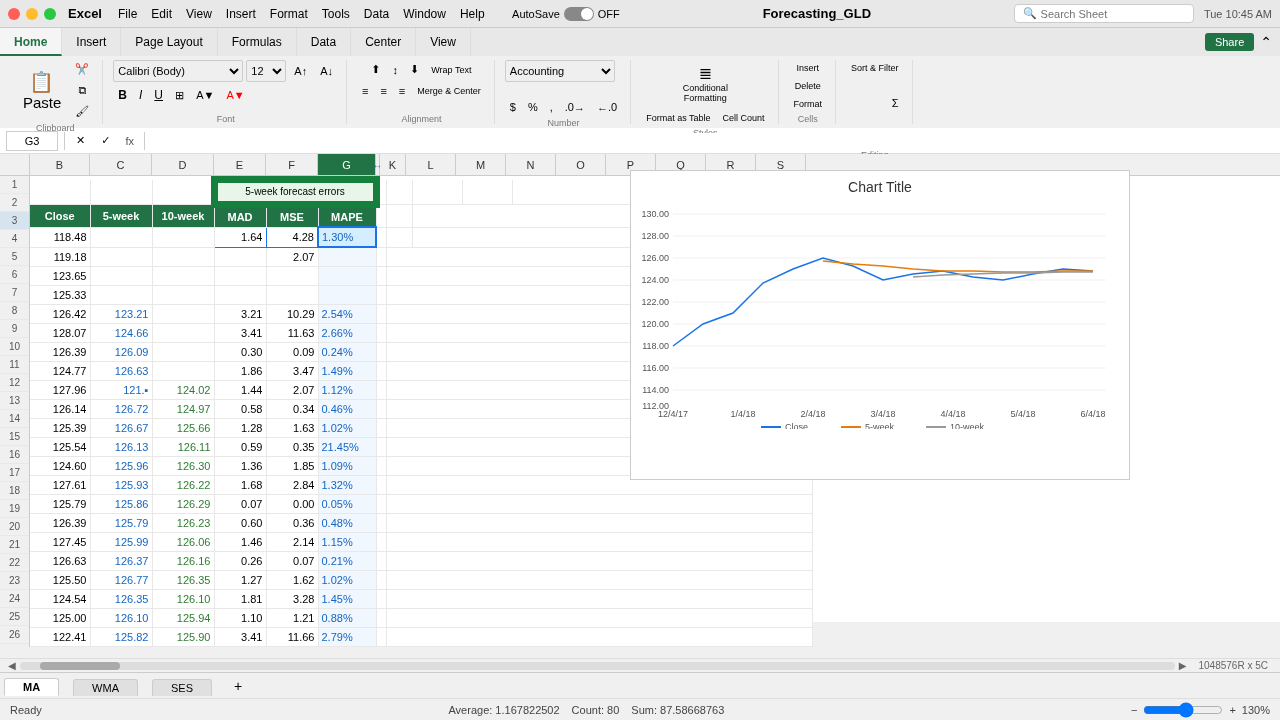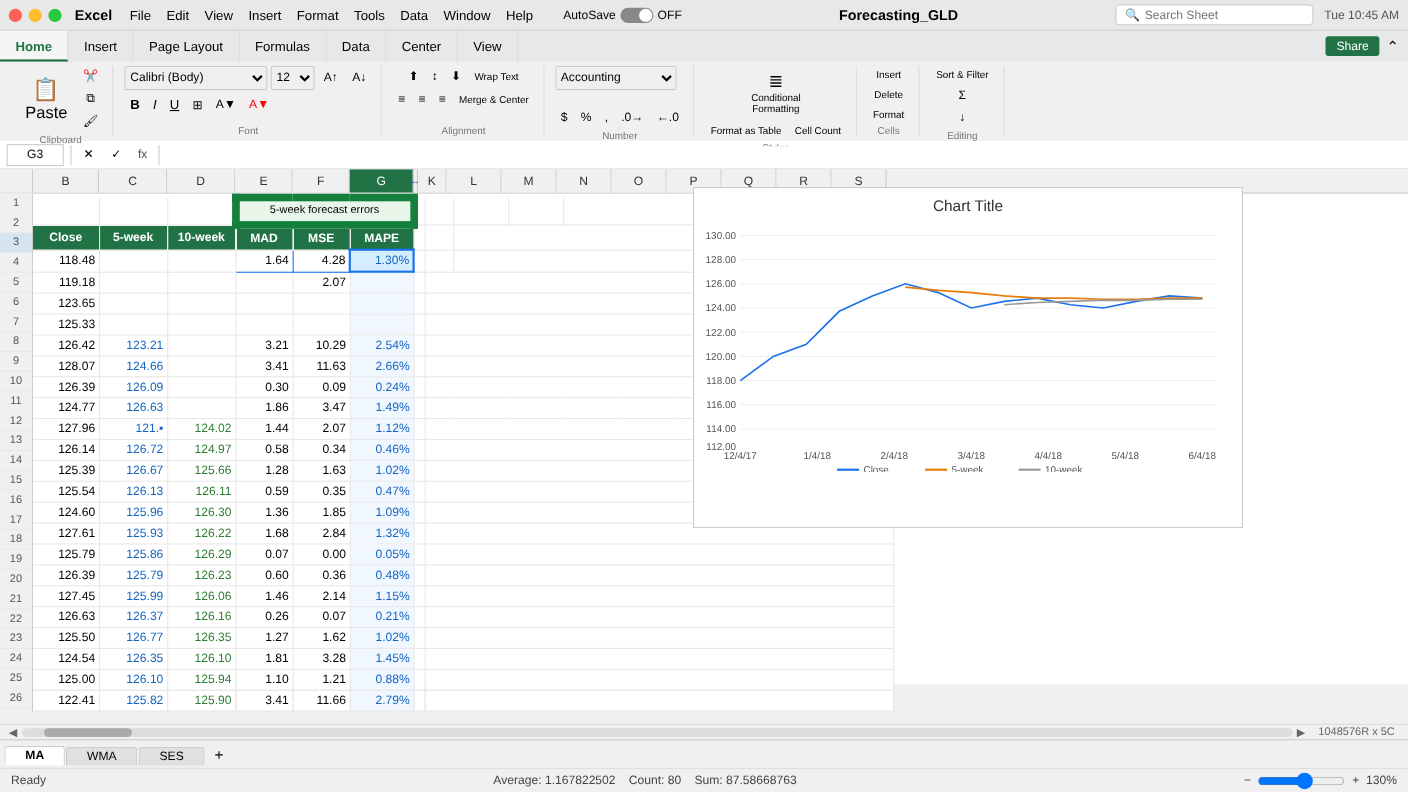--- a/index.html
+++ b/index.html
@@ -47,33 +47,33 @@
     #row-numbers { display: flex; flex-direction: column; background: #f0f0f0; min-width: 30px; border-right: 1px solid #ccc; }
     .row-num { height: 18px; line-height: 18px; text-align: center; font-size: 10px; color: #555; border-bottom: 1px solid #e8e8e8; background: #f0f0f0; }
     .row-num.highlighted { background: #d6e4f0; }
 
     #grid-container { overflow: hidden; flex: 1; }
     .cell { height: 18px; border-right: 1px solid #e8e8e8; border-bottom: 1px solid #e8e8e8; font-size: 11px; line-height: 18px; padding: 0 3px; overflow: hidden; white-space: nowrap; background: white; }
     .cell.active-col { background: #f0f7ff; }
     .cell.header-row { background: #217346; color: white; font-weight: 600; text-align: center; }
     .cell.blue { color: #1565c0; }
     .cell.green-text { color: #2e7d32; }
-    .cell.pct { text-align: right; color: #1565c0; }
+    .cell.pct { text-align: left; color: #1565c0; }
     .cell.num { text-align: right; }
     .cell.forecast-header { background: #e8f5e9; text-align: center; font-size: 10px; }
     .cell.selected-range { background: #d4edff; }
 
     
     #chart-area { position: absolute; left: 630px; top: 170px; width: 500px; height: 310px; background: white; border: 1px solid #ccc; }
     #chart-title { text-align: center; font-size: 14px; font-weight: 500; color: #333; margin: 8px 0 4px; }
     #chart-svg-container { width: 100%; height: 240px; }
 
     
     #sheet-tabs { display: flex; align-items: center; height: 24px; background: #f0f0f0; border-top: 1px solid #ccc; padding-left: 4px; }
-    .sheet-tab { padding: 2px 18px; border: 1px solid #ccc; border-bottom: none; background: #e0e0e0; font-size: 11px; cursor: pointer; border-radius: 3px 3px 0 0; margin-right: 1px; }
+    .sheet-tab { padding: 2px 18px; border: 1px solid #ccc; border-bottom: none; background: #e0e0e0; font-size: 11px; cursor: pointer; border-radius: 3px 3px 0 0; margin-right: 14px; }
     .sheet-tab.active { background: white; font-weight: 600; border-bottom: 1px solid white; }
     .tab-add { padding: 2px 8px; font-size: 14px; cursor: pointer; }
 
     
     #status-bar { display: flex; align-items: center; height: 22px; background: #f0f0f0; border-top: 1px solid #ddd; padding: 0 10px; font-size: 11px; color: #444; justify-content: space-between; }
     #status-bar .center-stats { display: flex; gap: 12px; }
 
     
     #h-scrollbar { height: 14px; background: #f0f0f0; border-top: 1px solid #ddd; display: flex; align-items: center; padding: 0 4px; }
     .scroll-track { flex: 1; height: 8px; background: #ddd; border-radius: 4px; position: relative; }
@@ -286,21 +286,21 @@
     <div class="ribbon-group">
       <div class="ribbon-group-buttons" style="flex-direction:column; gap:2px;">
         <button class="r-btn" style="font-size:9px;">Insert</button>
         <button class="r-btn" style="font-size:9px;">Delete</button>
         <button class="r-btn" style="font-size:9px;">Format</button>
       </div>
       <div class="ribbon-group-label">Cells</div>
     </div>
 
     <div class="ribbon-group">
-      <div class="ribbon-group-buttons" style="flex-direction:column; gap:2px;">
+      <div class="ribbon-group-buttons" style="flex-direction:column; gap:18px;align-items:flex-end;">
         <button class="r-btn" style="font-size:9px;">Sort &amp; Filter</button>
         <button class="r-btn">
             <span>Σ</span>
           </button>
         <button class="r-btn">
             <span>↓</span>
           </button>
       </div>
       <div class="ribbon-group-label">Editing</div>
     </div>
@@ -540,21 +540,21 @@
             <td class="cell"></td>
             <td class="cell" colspan="9"></td>
           </tr>
 
           <tr>
             <td class="cell num">125.54</td>
             <td class="cell blue num">126.13</td>
             <td class="cell green-text num">126.11</td>
             <td class="cell num">0.59</td>
             <td class="cell num">0.35</td>
-            <td class="cell pct active-col">0.47%</td>
+            <td class="cell pct active-col">21.45%</td>
             <td class="cell"></td>
             <td class="cell" colspan="9"></td>
           </tr>
 
           <tr>
             <td class="cell num">124.60</td>
             <td class="cell blue num">125.96</td>
             <td class="cell green-text num">126.30</td>
             <td class="cell num">1.36</td>
             <td class="cell num">1.85</td>

